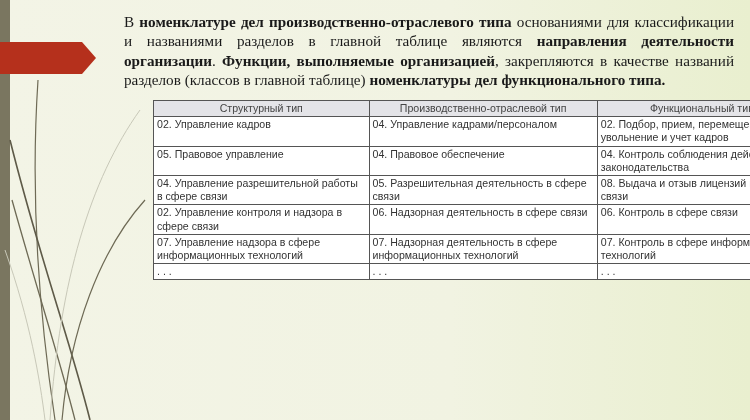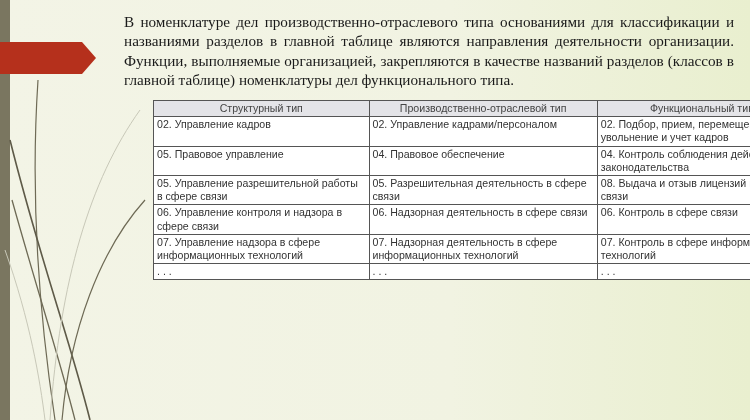--- a/index.html
+++ b/index.html
@@ -3,21 +3,21 @@
 <meta charset="utf-8">
 <style>
   html,body{margin:0;padding:0;}
   body{width:750px;height:420px;overflow:hidden;position:relative;
     background:linear-gradient(90deg,#f3f4e6 0%,#f1f3e2 60%,#e9efcf 100%);
     font-family:"Liberation Serif",serif;}
   .left-bar{position:absolute;left:0;top:0;width:10px;height:420px;background:#7a7660;}
   .arrow{position:absolute;left:0;top:42px;width:96px;height:32px;}
   .decor{position:absolute;left:0;top:0;width:160px;height:420px;}
   .intro{position:absolute;left:124px;top:12px;width:610px;font-size:15.2px;line-height:19.4px;color:#1a1a1a;text-align:justify;}
-  .intro b{font-weight:normal;}
+  .intro b{font-weight:bold;}
   table{position:absolute;left:153px;top:100px;width:654px;border-collapse:collapse;
     font-family:"Liberation Sans",sans-serif;font-size:10.6px;color:#333;background:#fff;}
   th,td{border:1px solid #555;vertical-align:top;padding:1px 3px;line-height:13.2px;}
   th{background:#e4e4e8;font-weight:normal;text-align:center;color:#444;}
   td.c1{width:186px;} td.c2{width:186px;}
   .i{font-style:italic;}
 </style>
 </head>
 <body>
 
@@ -45,35 +45,35 @@
 
 <table>
   <tbody>
       <tr>
     <th>Структурный тип</th>
     <th>Производственно-отраслевой тип</th>
     <th>Функциональный тип</th>
   </tr>
   <tr>
     <td>02. Управление кадров</td>
-    <td>02. Управление кадрами/персоналом</td>
+    <td>04. Управление кадрами/персоналом</td>
     <td>02. Подбор, прием, перемещение, увольнение и учет кадров</td>
   </tr>
   <tr>
     <td>05. Правовое управление</td>
     <td>04. Правовое обеспечение</td>
     <td>04. Контроль соблюдения действующего законодательства</td>
   </tr>
   <tr>
-    <td>05. Управление разрешительной работы в сфере связи</td>
+    <td>04. Управление разрешительной работы в сфере связи</td>
     <td>05. Разрешительная деятельность в сфере связи</td>
     <td>08. Выдача и отзыв лицензий в сфере связи</td>
   </tr>
   <tr>
-    <td>06. Управление контроля и надзора в сфере связи</td>
+    <td>02. Управление контроля и надзора в сфере связи</td>
     <td>06. Надзорная деятельность в сфере связи</td>
     <td>06. Контроль в сфере связи</td>
   </tr>
   <tr>
     <td>07. Управление надзора в сфере информационных технологий</td>
     <td>07. Надзорная деятельность в сфере информационных технологий</td>
     <td>07. Контроль в сфере информационных технологий</td>
   </tr>
   <tr>
     <td>. . .</td>

